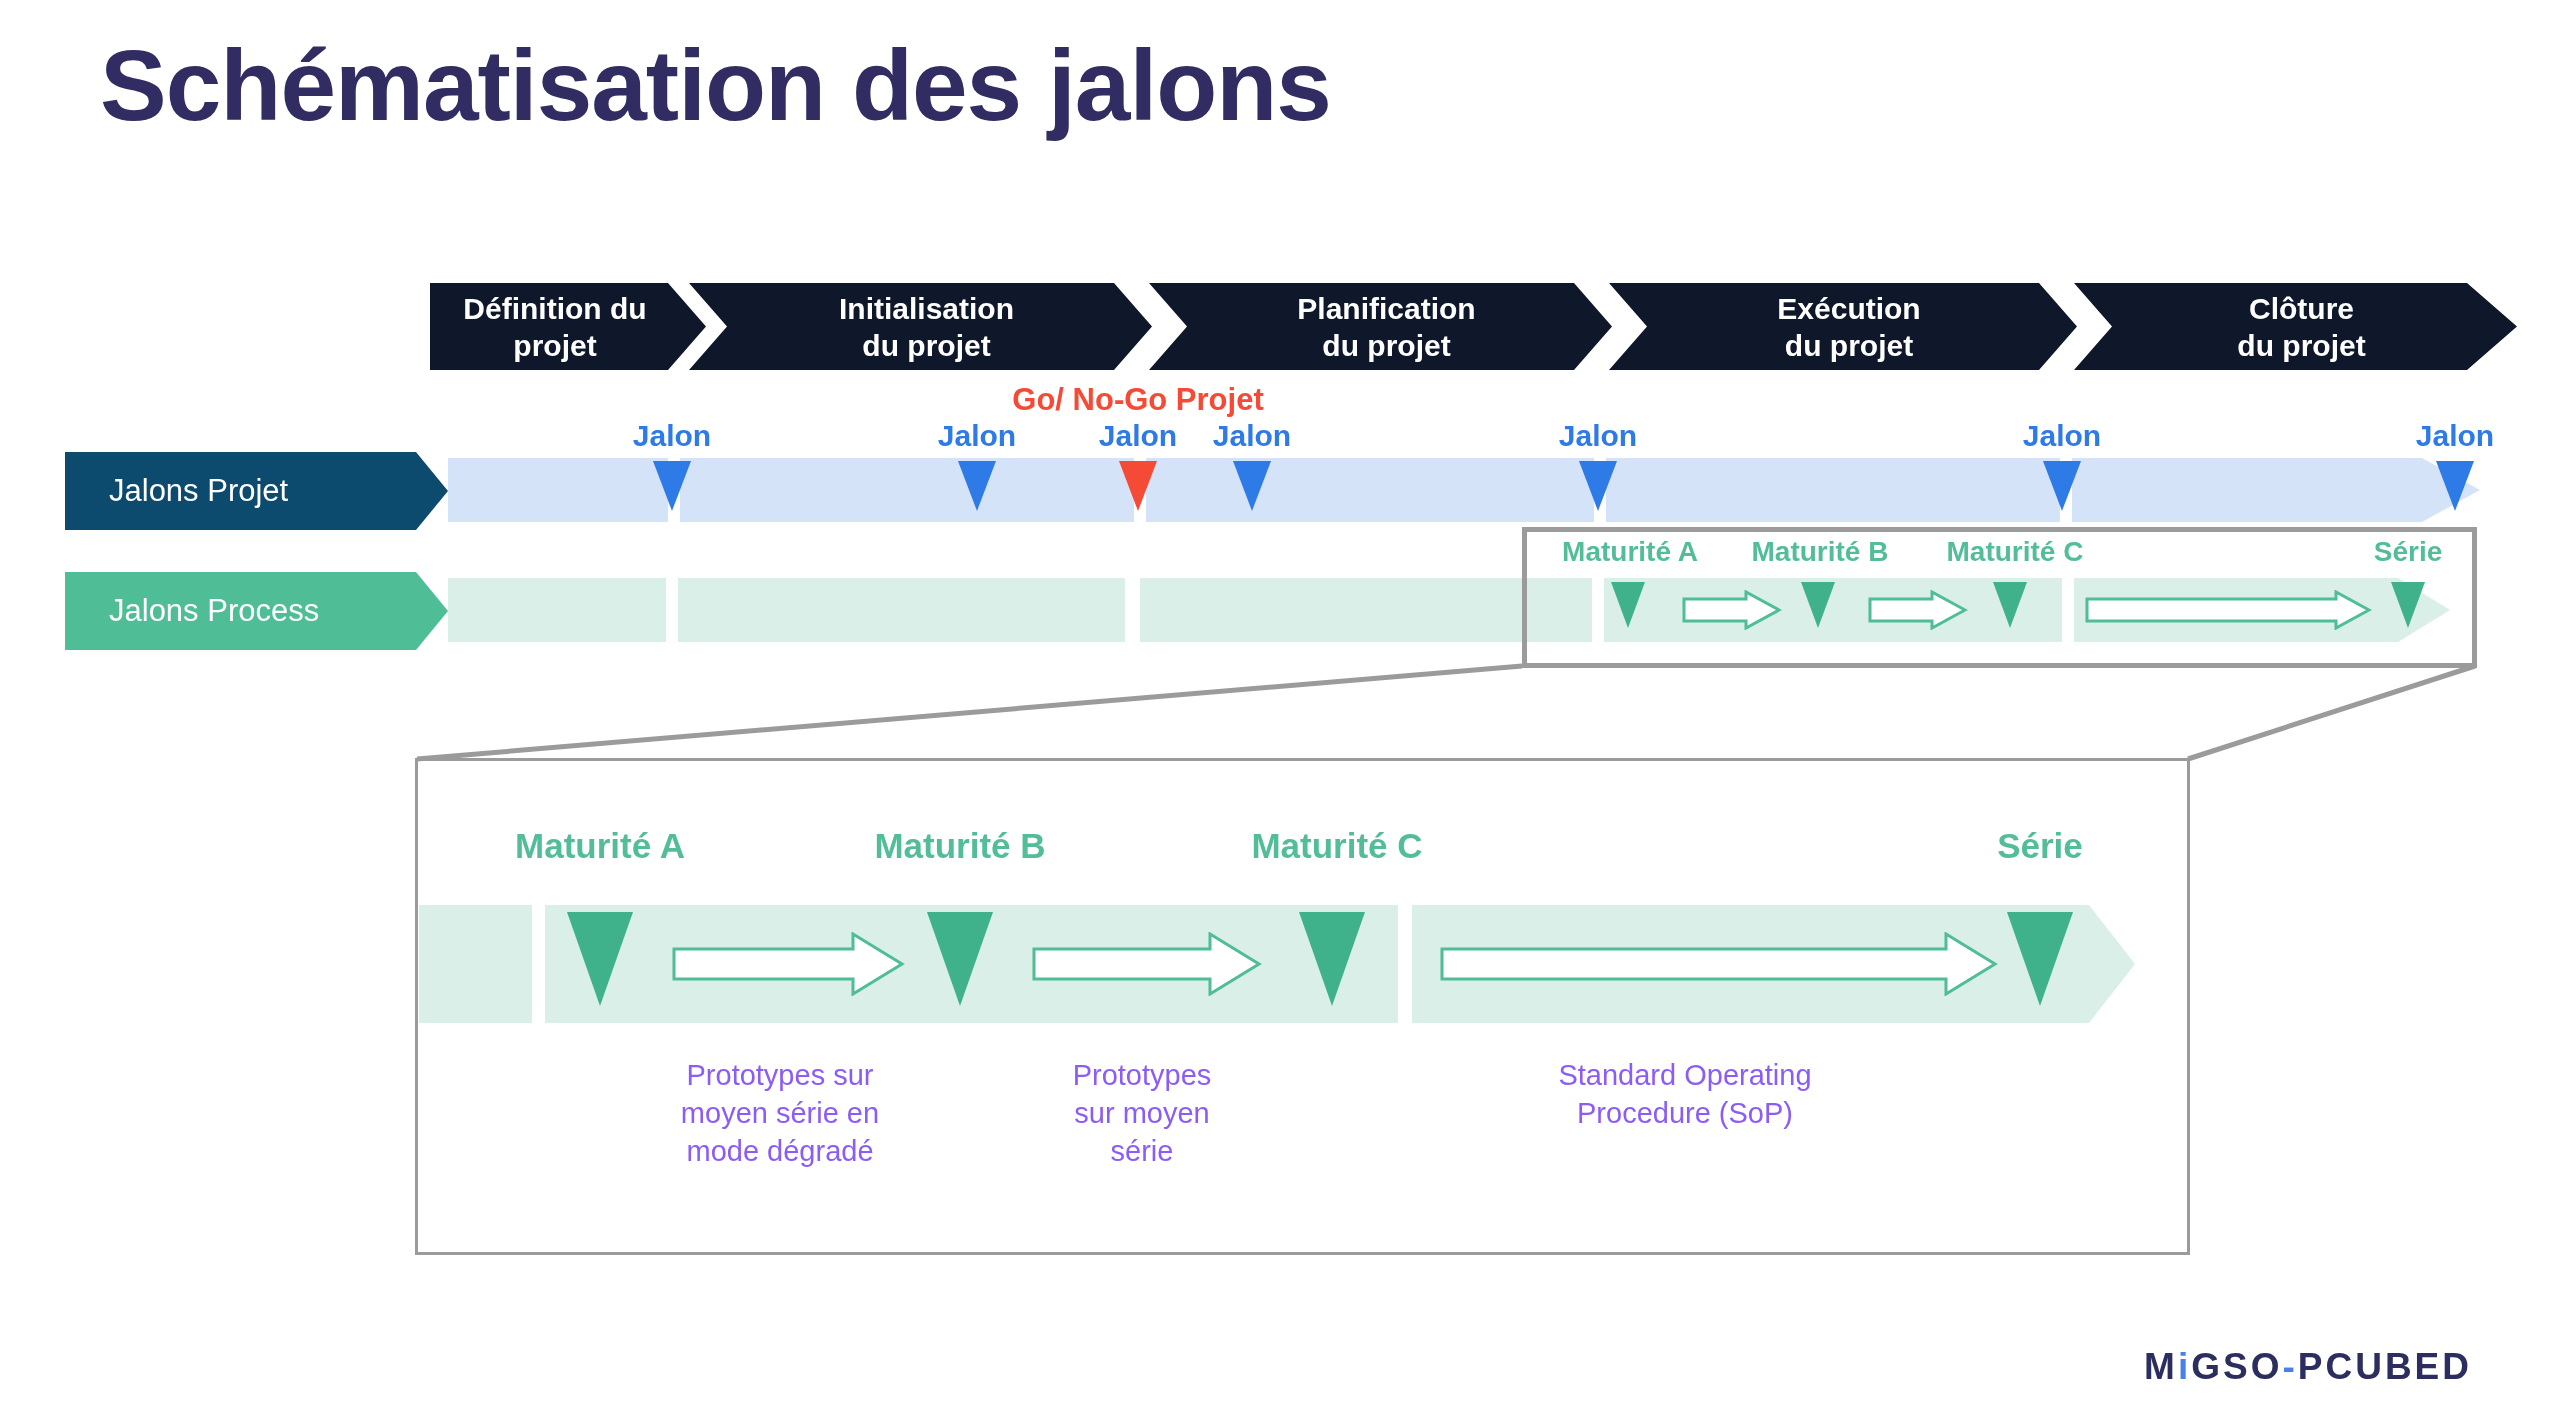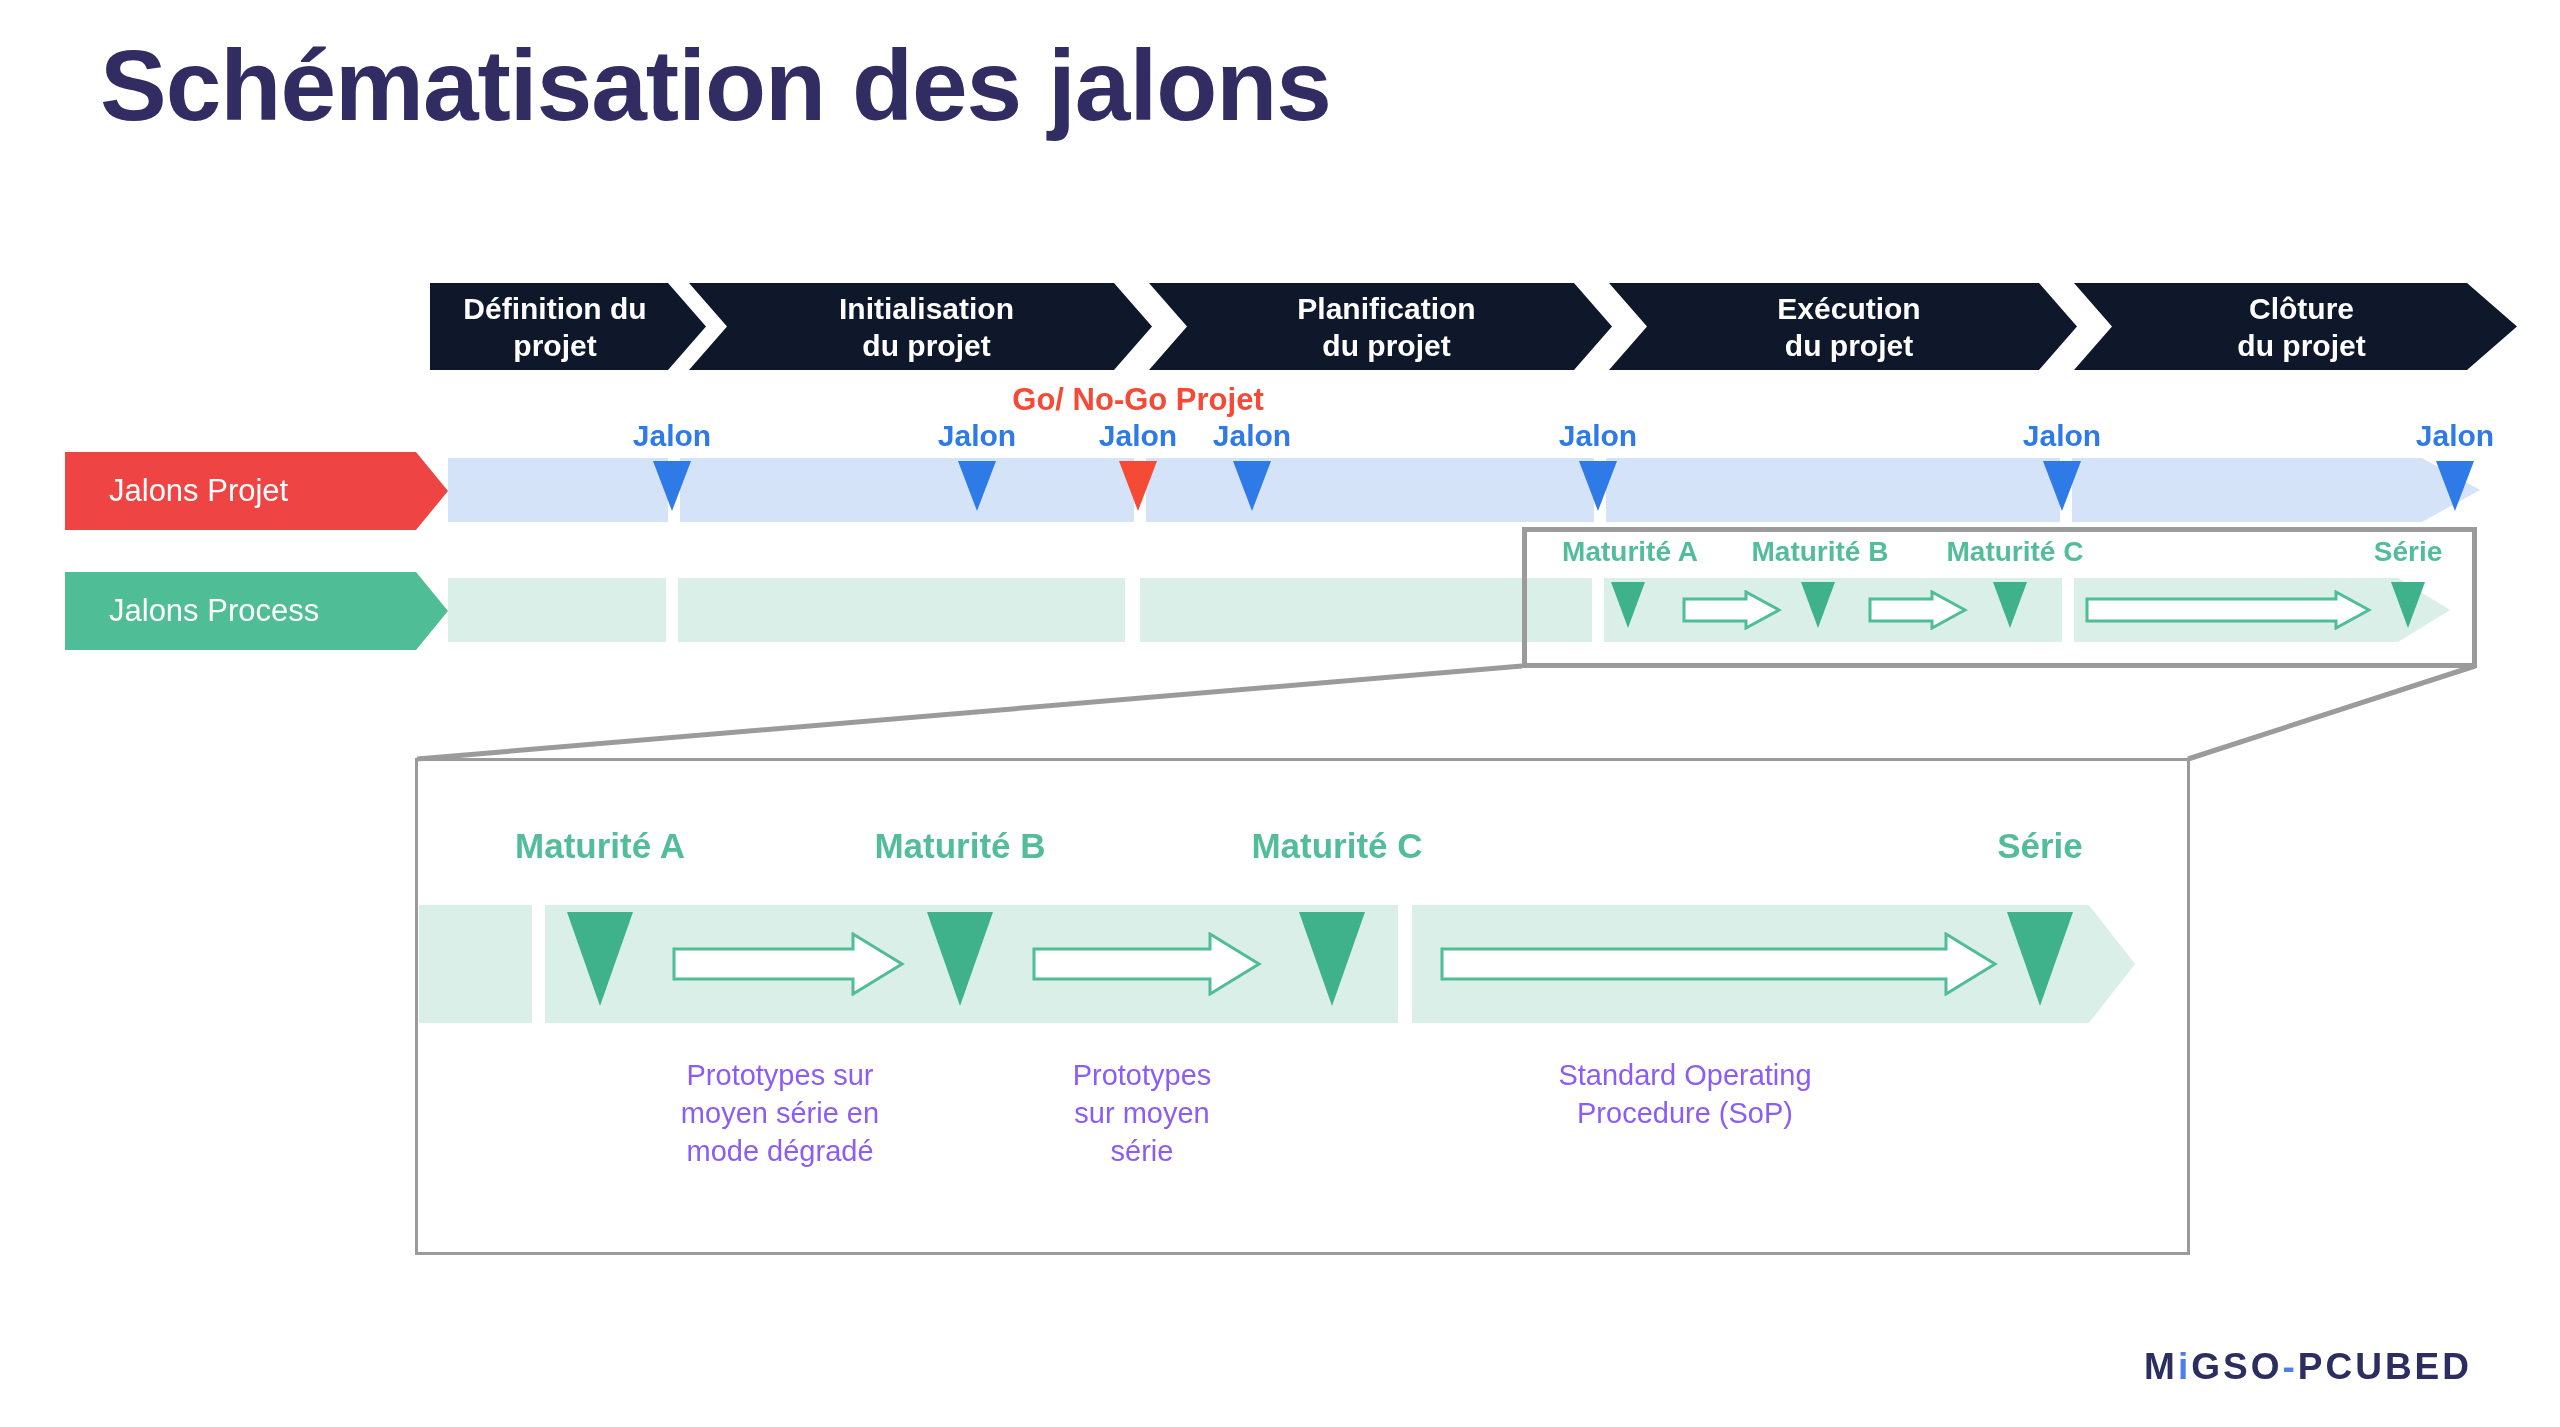--- a/index.html
+++ b/index.html
@@ -22,21 +22,21 @@
   
   .gonogo{position:absolute;top:382px;transform:translateX(-50%);
           color:#f44a36;font-weight:700;font-size:31px;white-space:nowrap;}
   .jalon-label{position:absolute;top:419px;transform:translateX(-50%);
           color:#2e7ae6;font-weight:700;font-size:30px;white-space:nowrap;}
 
   
   .row-label{position:absolute;left:65px;width:383px;height:78px;color:#ffffff;
              font-size:31px;display:flex;align-items:center;padding-left:44px;box-sizing:border-box;
              clip-path:polygon(0 0,calc(100% - 32px) 0,100% 50%,calc(100% - 32px) 100%,0 100%);}
-  .row-label.blue{top:452px;background:#ef4444;}
+  .row-label.blue{top:452px;background:#0c4a6e;}
   .row-label.green{top:572px;background:#4fbd96;}
 
   
   .seg{position:absolute;height:64px;}
   .seg.blue{background:#d5e3f8;top:458px;}
   .seg.green{background:#d9efe7;top:578px;}
   .seg.tip{clip-path:polygon(0 0,calc(100% - 58px) 0,100% 50%,calc(100% - 58px) 100%,0 100%);}
   .seg.tip-sm{clip-path:polygon(0 0,calc(100% - 52px) 0,100% 50%,calc(100% - 52px) 100%,0 100%);}
 
   

